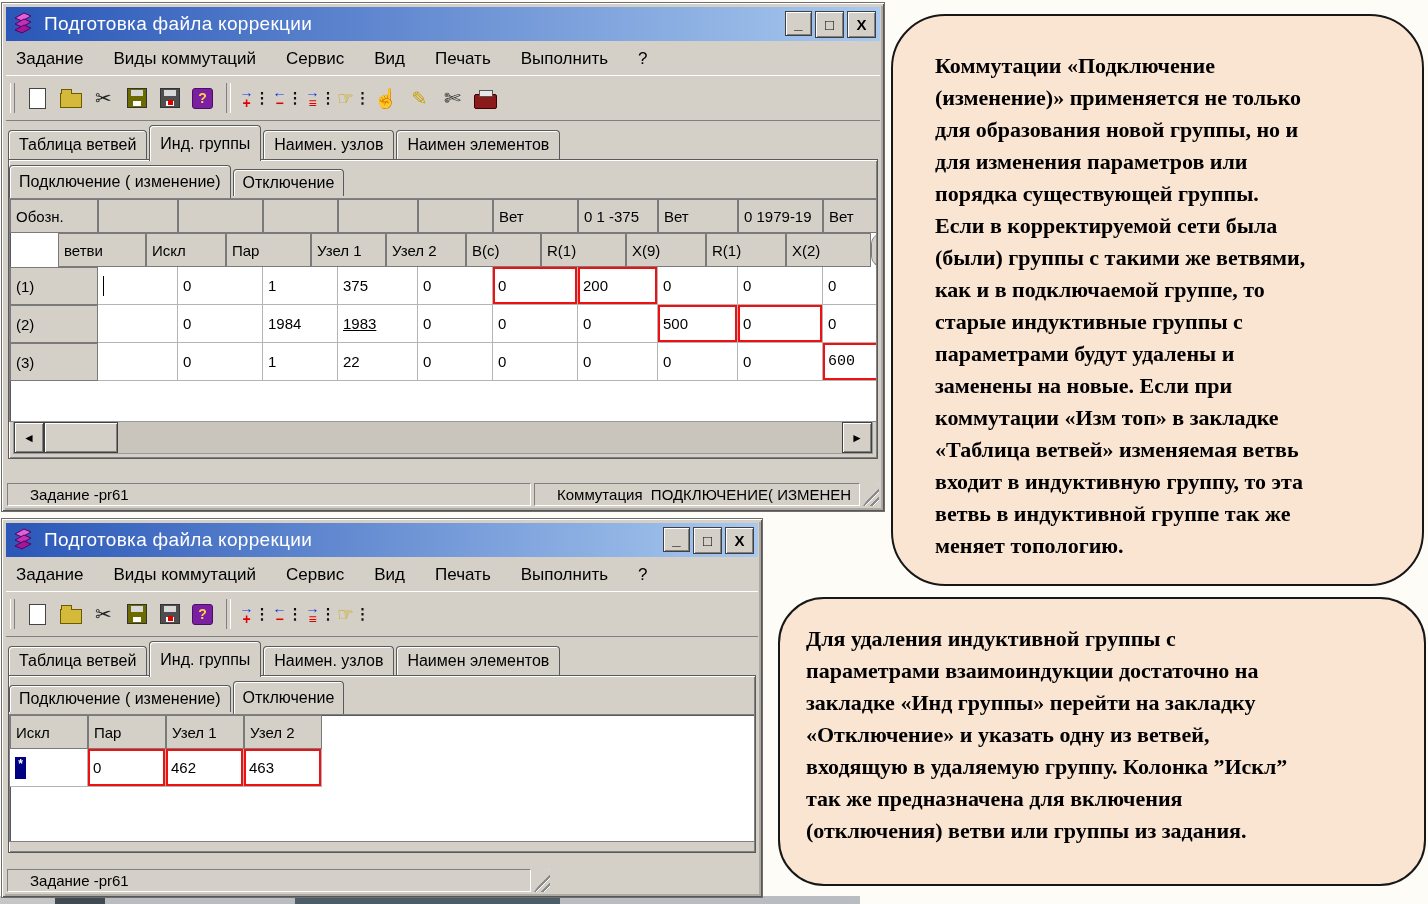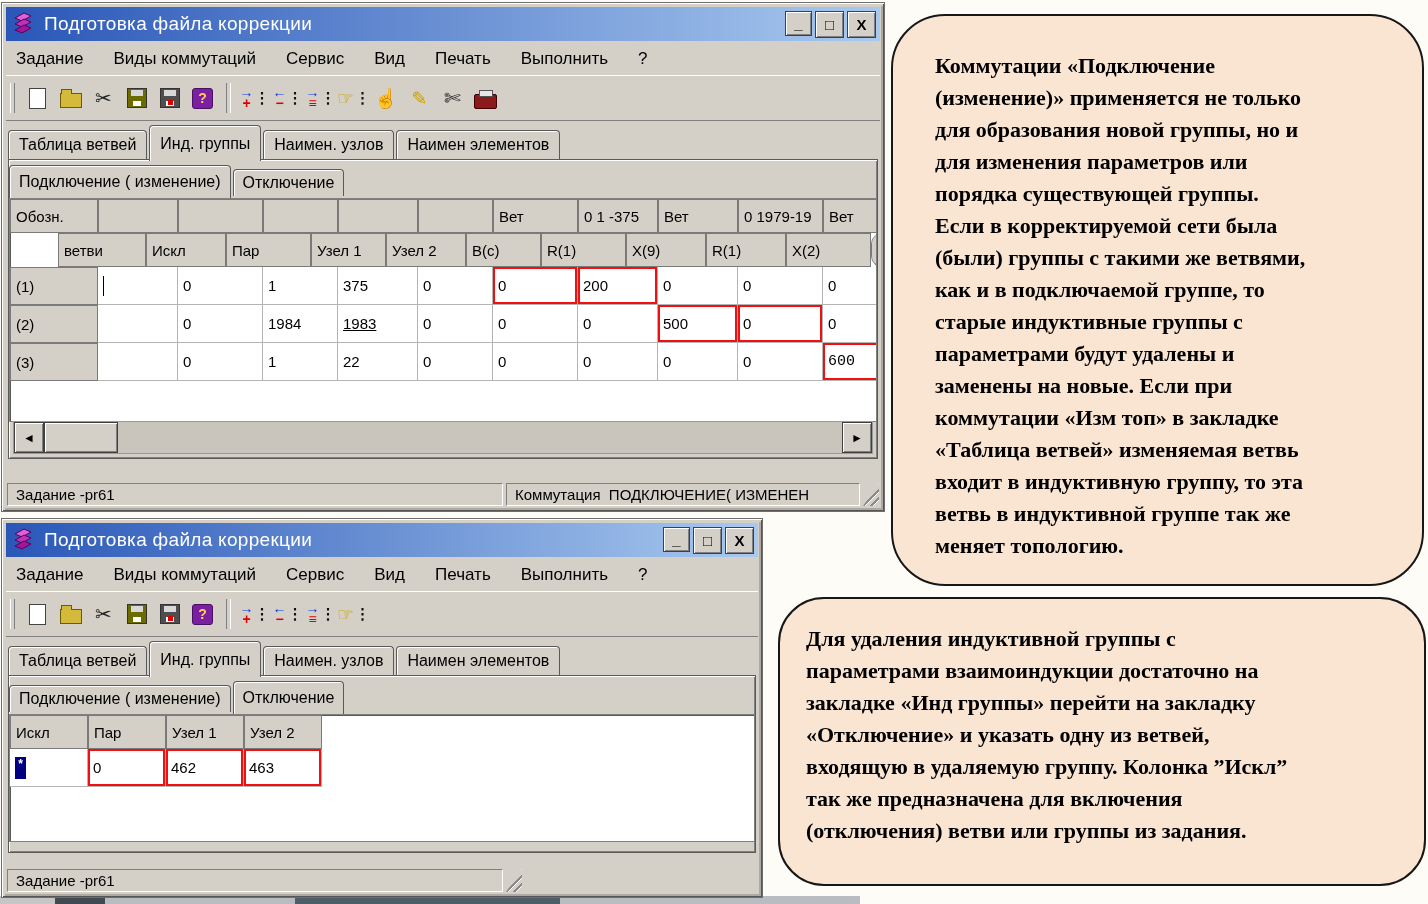--- a/index.html
+++ b/index.html
@@ -86,21 +86,21 @@
   .sbtn{width:28px;background:#d4d0c8;border:1px solid #404040;
        box-shadow: inset 1px 1px 0 #fff, inset -1px -1px 0 #808080;
        display:flex;align-items:center;justify-content:center;font-size:12px;color:#000;}
   .sthumb{width:72px;background:#d4d0c8;border:1px solid #404040;
        box-shadow: inset 1px 1px 0 #fff, inset -1px -1px 0 #808080;}
   .strack{flex:1;}
 
   .statusbar{position:absolute;left:3px;right:3px;bottom:3px;height:27px;display:flex;gap:3px;
        padding:2px;box-sizing:border-box;background:#d4d0c8;align-items:stretch;}
   .spanel{border:1px solid #808080;border-bottom-color:#fff;border-right-color:#fff;
-       display:flex;align-items:center;padding:0 8px;font-size:15px;white-space:pre;overflow:hidden;}
+       display:flex;align-items:center;padding:0 22px;font-size:15px;white-space:pre;overflow:hidden;}
   .sleft{width:478px;}
   .sright{flex:1;}
   .grip{width:16px;background:
         repeating-linear-gradient(135deg,#d4d0c8 0 3px,#8a8a8a 3px 5px,#fff 5px 6px);
         clip-path:polygon(100% 0,100% 100%,0 100%);}
 
   
   .callout{position:absolute;background:#fae5d3;border:2.5px solid #171717;z-index:6;box-sizing:border-box;font-weight:bold;}
   .callout p{margin:0;font-family:"Liberation Serif",serif;font-size:22px;line-height:32px;
        color:#000;white-space:pre-line;}

